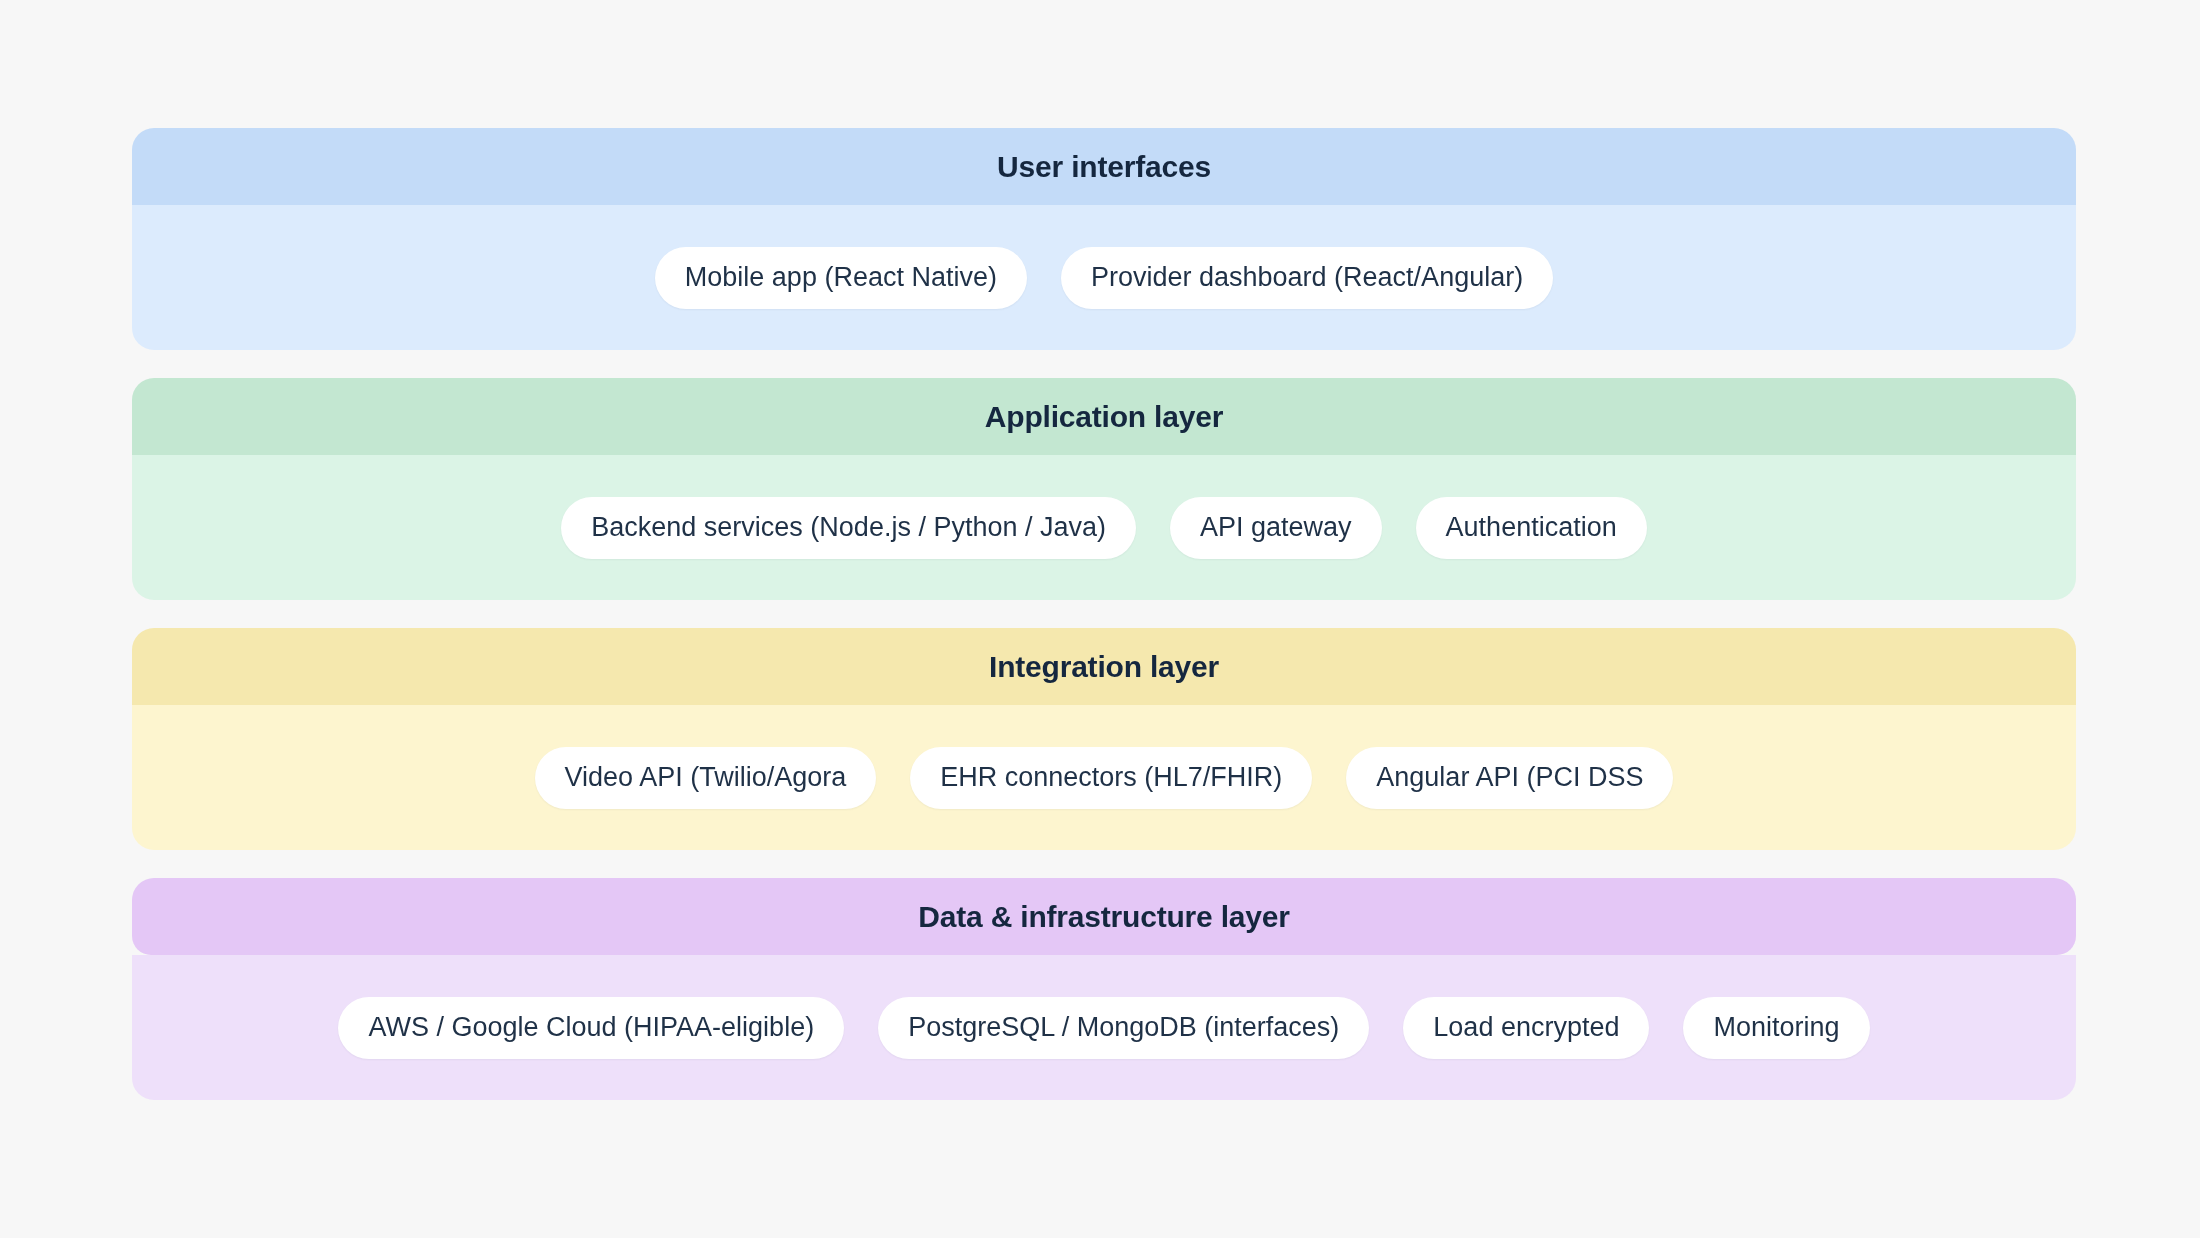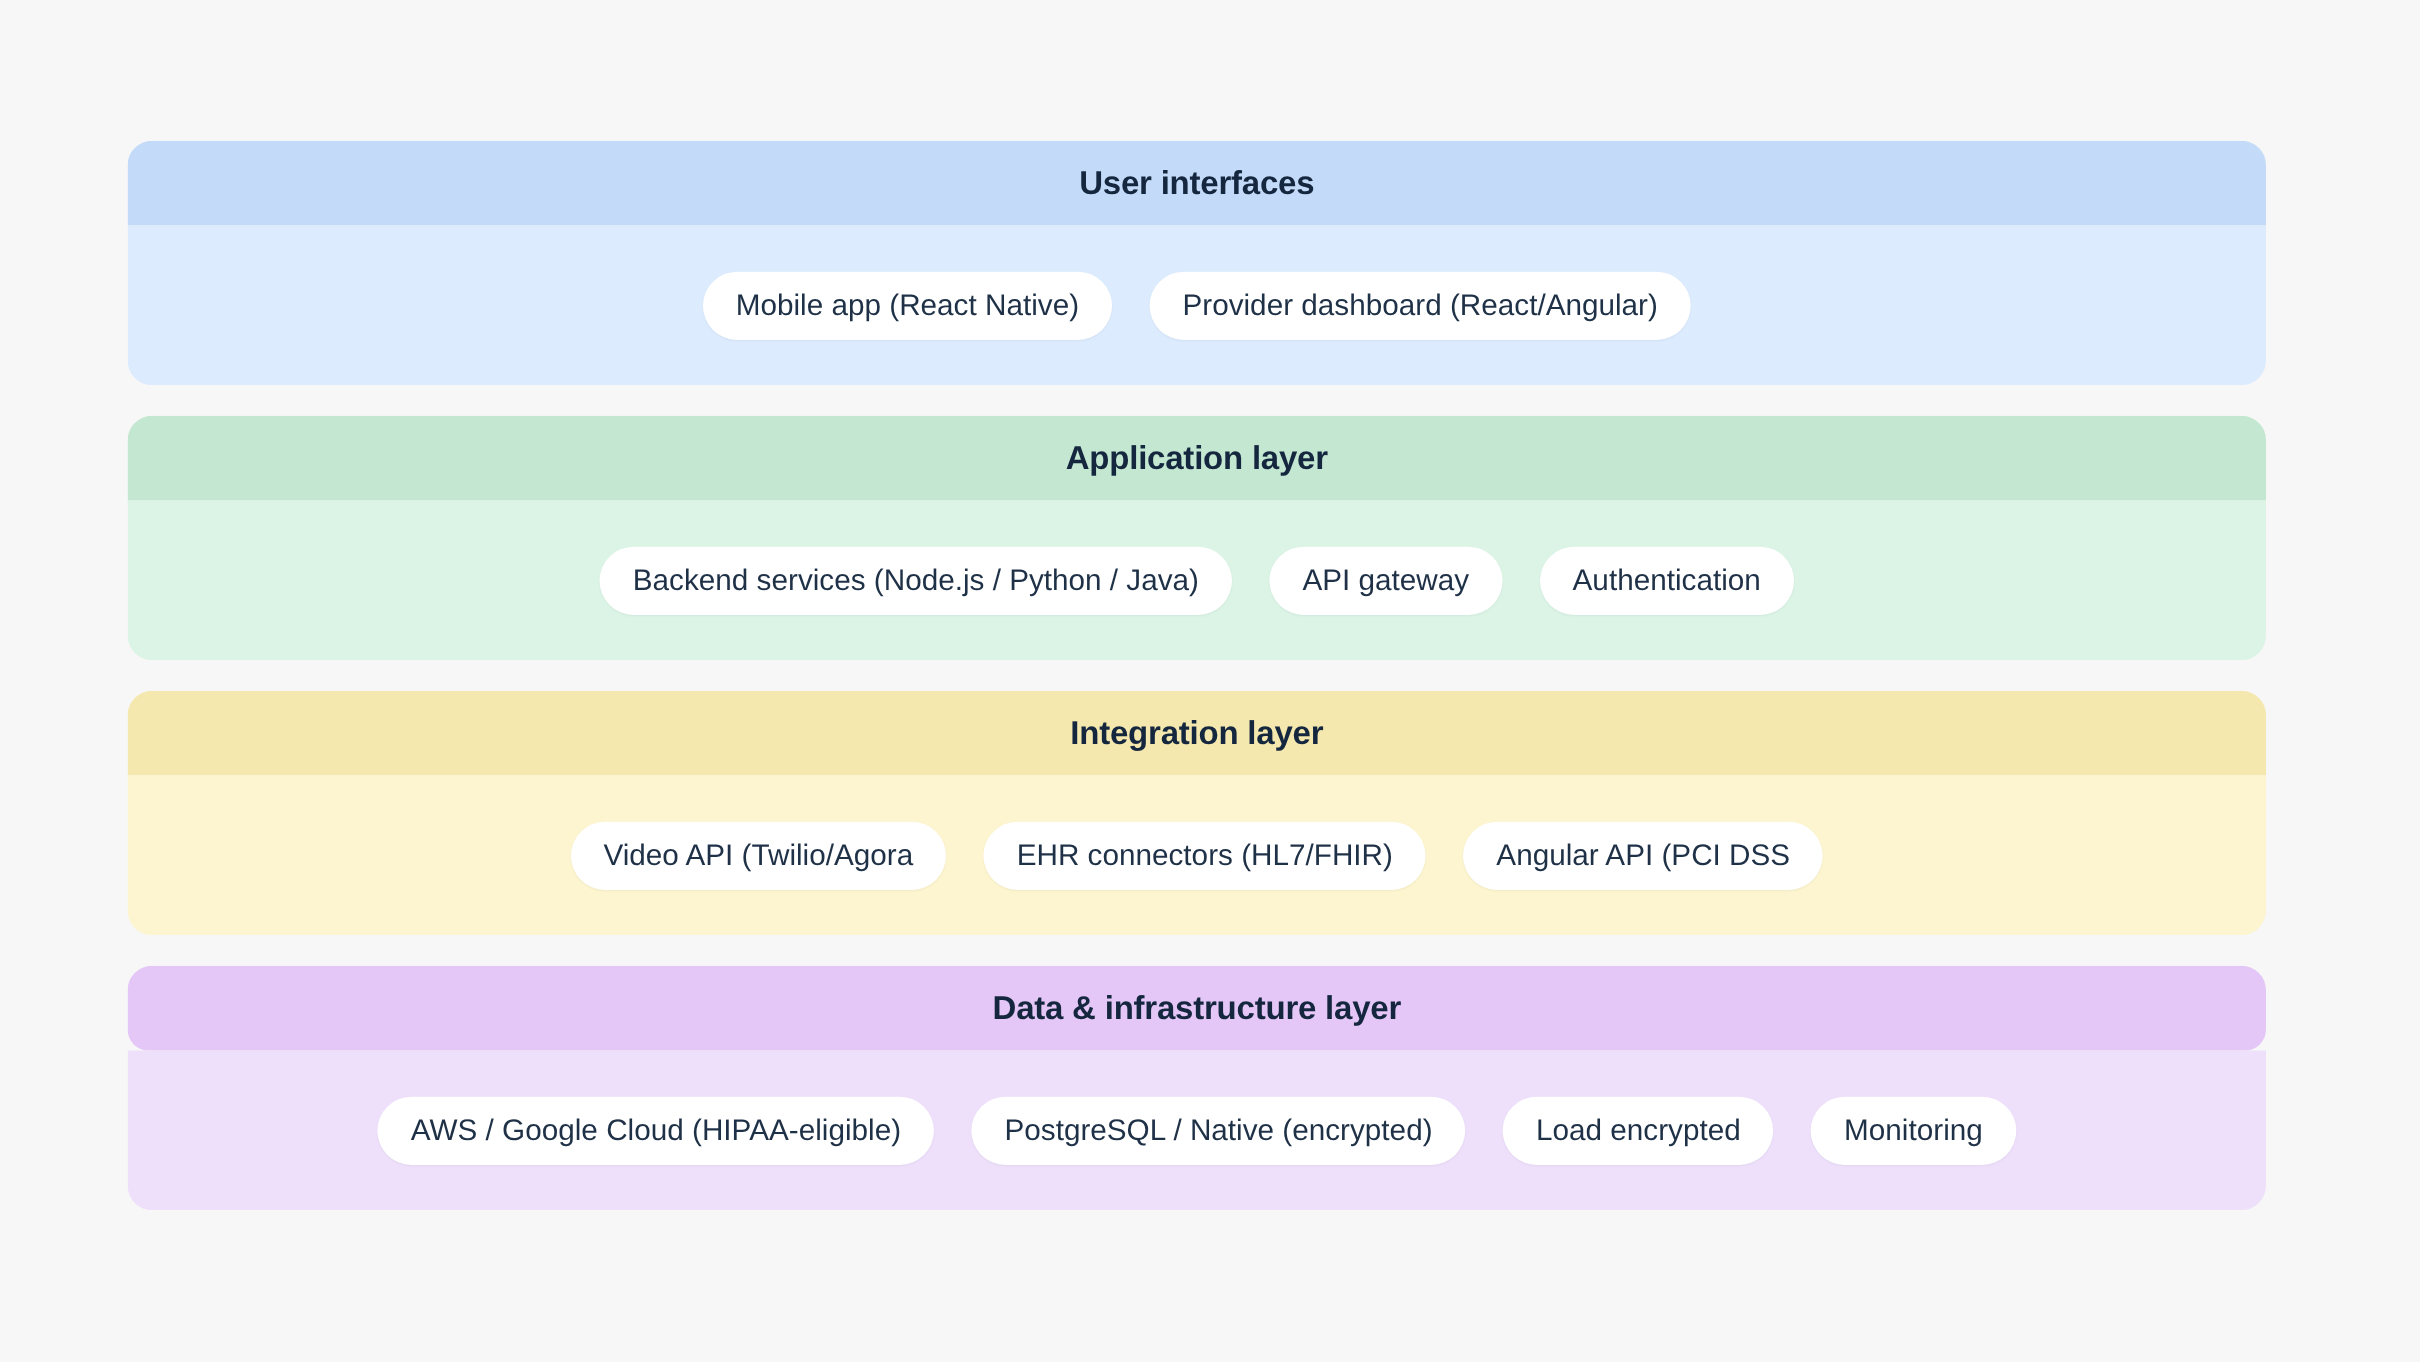--- a/index.html
+++ b/index.html
@@ -10,21 +10,21 @@
   body {
     width: 2200px;
     height: 1238px;
     background: #f7f7f7;
     font-family: "Liberation Sans", sans-serif;
     overflow: hidden;
   }
 
   #stack {
     position: absolute;
-    left: 116px;
+    left: 132px;
     top: 128px;
     width: 1944px;
     display: flex;
     flex-direction: column;
     gap: 28px;
   }
 
   .layer-card {
     border-radius: 22px;
     overflow: hidden;
@@ -116,19 +116,19 @@
       <span class="chip">Angular API (PCI DSS</span>
     </div>
   </section>
 
   <section class="layer-card layer-data">
     <div class="layer-header">
       <span>Data &amp; infrastructure layer</span>
     </div>
     <div class="layer-body">
       <span class="chip">AWS / Google Cloud (HIPAA-eligible)</span>
-      <span class="chip">PostgreSQL / Native (encrypted)</span>
+      <span class="chip">PostgreSQL / MongoDB (interfaces)</span>
       <span class="chip">Load encrypted</span>
       <span class="chip">Monitoring</span>
     </div>
   </section>
 
 </div>
 
 </body></html>

